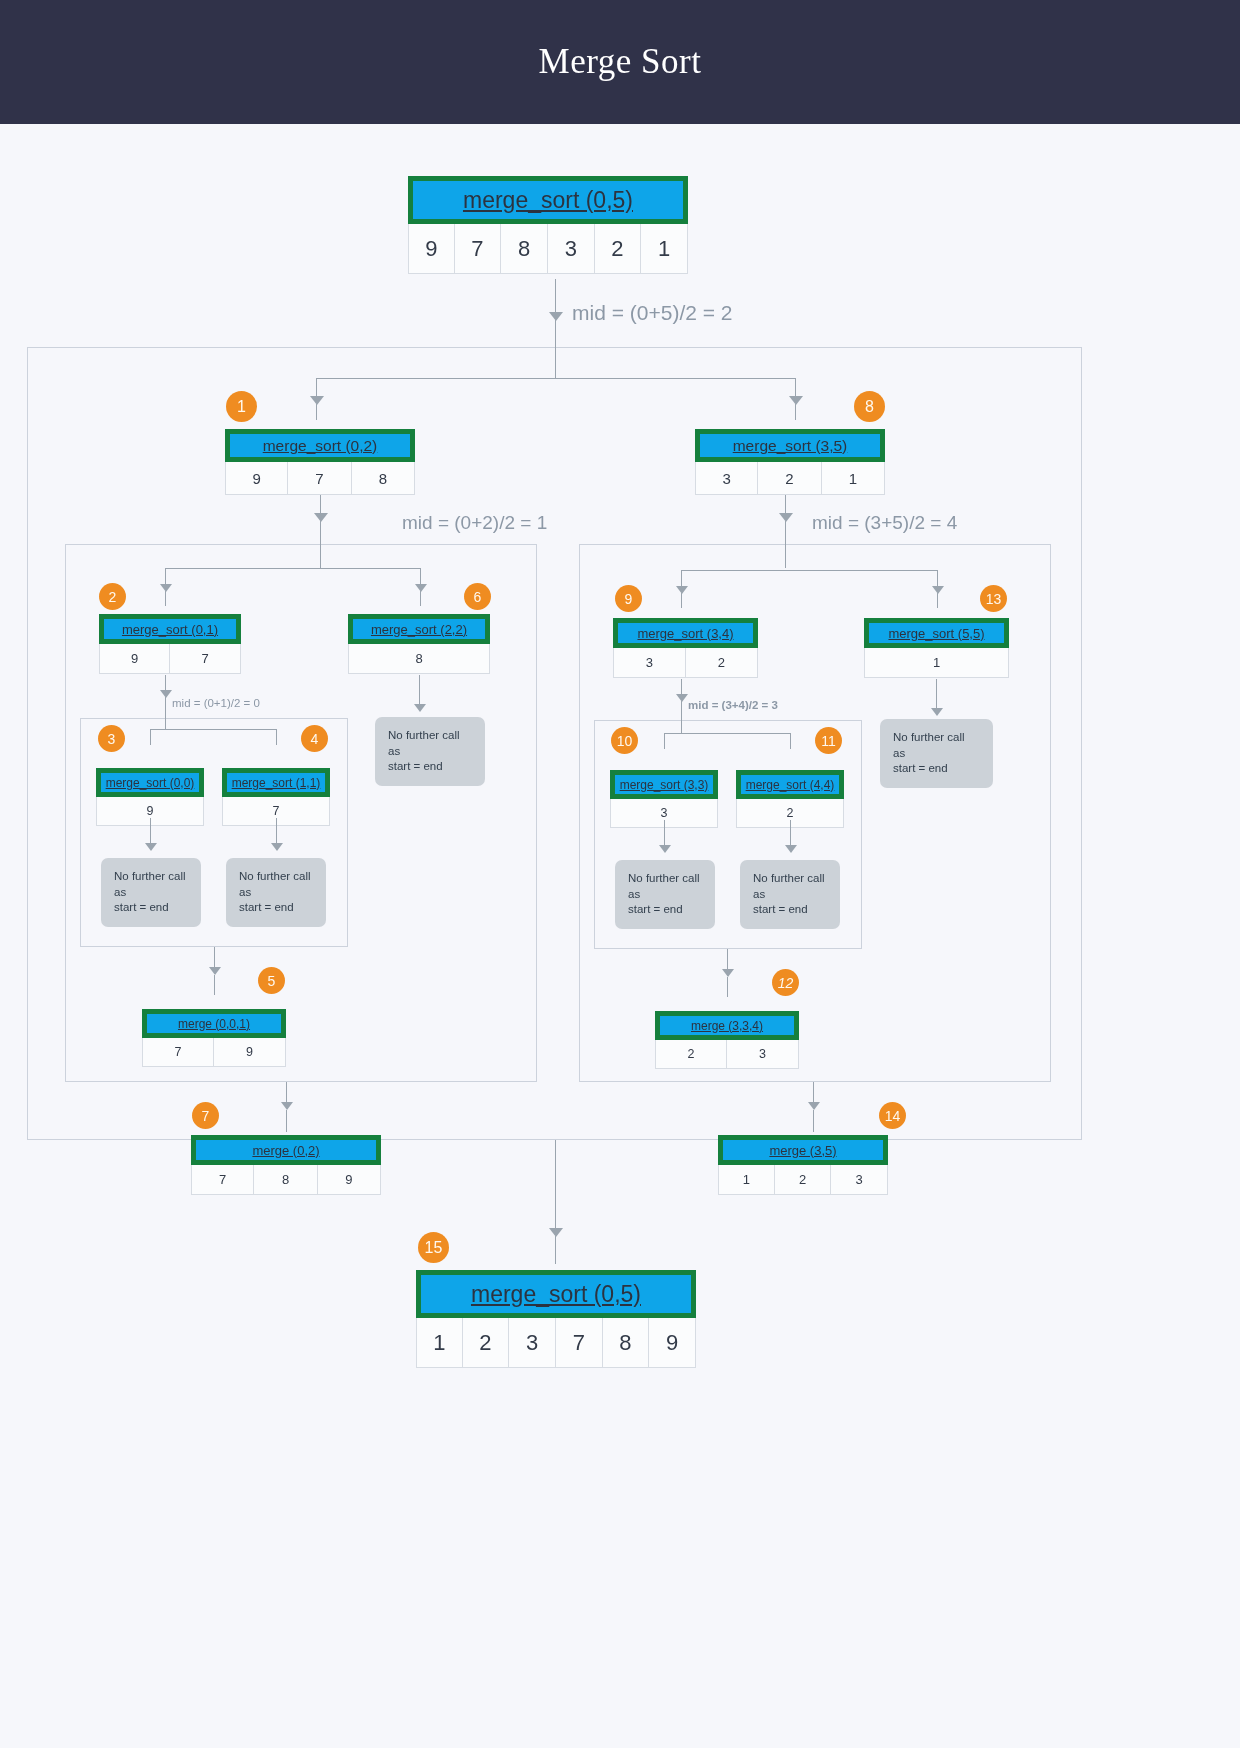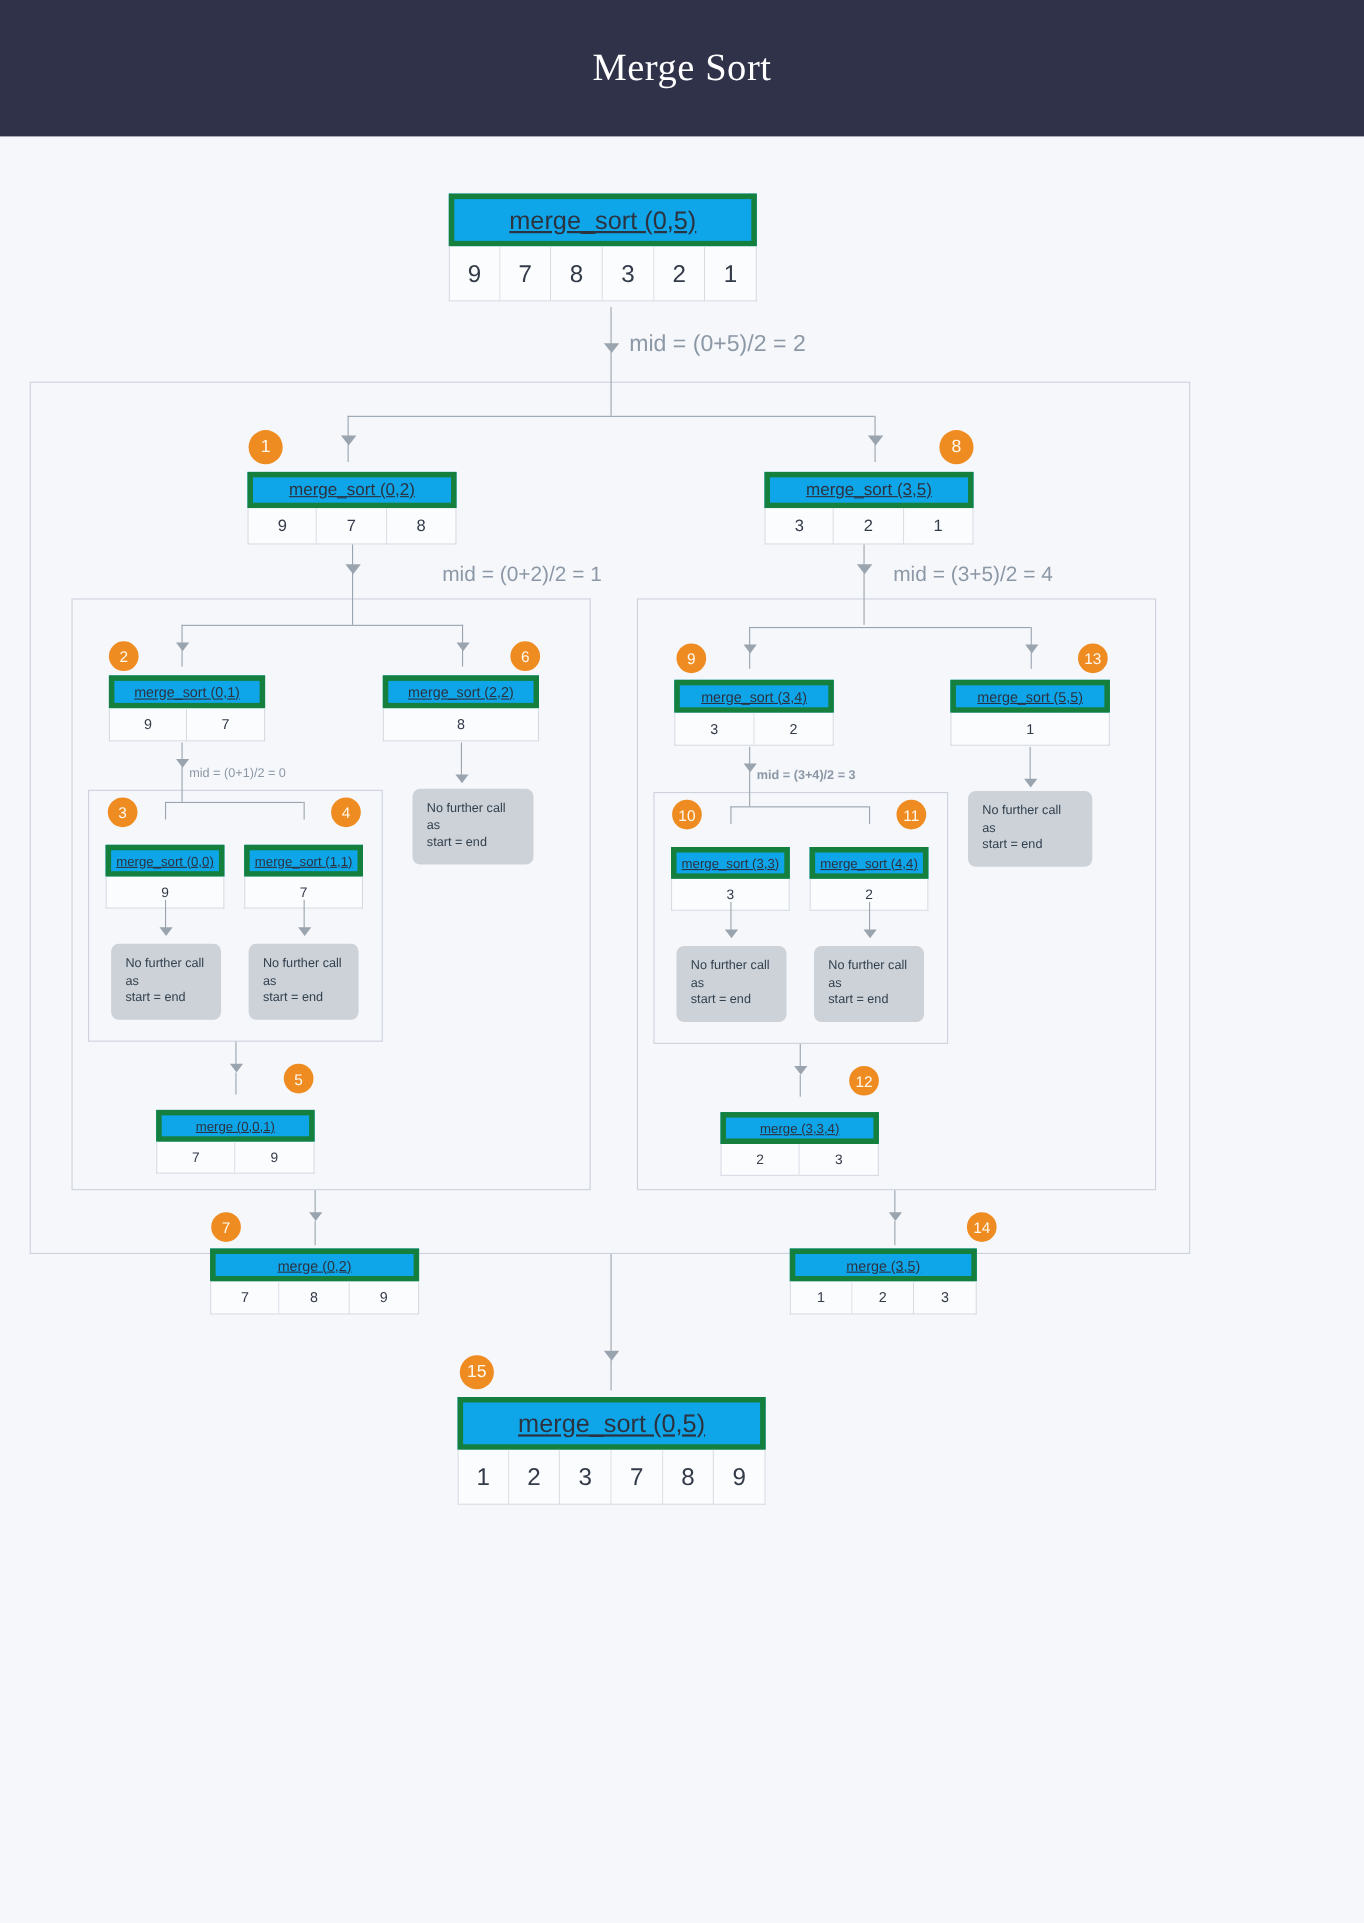--- a/index.html
+++ b/index.html
@@ -336,21 +336,21 @@
     <div class="title">merge (0,0,1)</div>
     <div class="cells">
       <div class="cell" style="width:72px">7</div>
       <div class="cell" style="width:72px">9</div>
     </div>
   </div>
 
   <div class="ln v" style="left:727px; top:825px; height:24px;"></div>
   <div class="arrow sm" style="left:722px; top:845px;"></div>
   <div class="ln v" style="left:727px; top:853px; height:20px;"></div>
-  <div class="badge b-sm" style="left:772px; top:845px;">12</div>
+  <div class="badge b-sm" style="left:772px; top:845px;font-style:italic;">12</div>
   <div class="node sz-xs" style="left:655px; top:877px; width:144px;">
     <div class="title">merge (3,3,4)</div>
     <div class="cells">
       <div class="cell" style="width:72px">2</div>
       <div class="cell" style="width:72px">3</div>
     </div>
   </div>
 
   <div class="ln v" style="left:286px; top:958px; height:24px;"></div>
   <div class="arrow sm" style="left:281px; top:978px;"></div>

